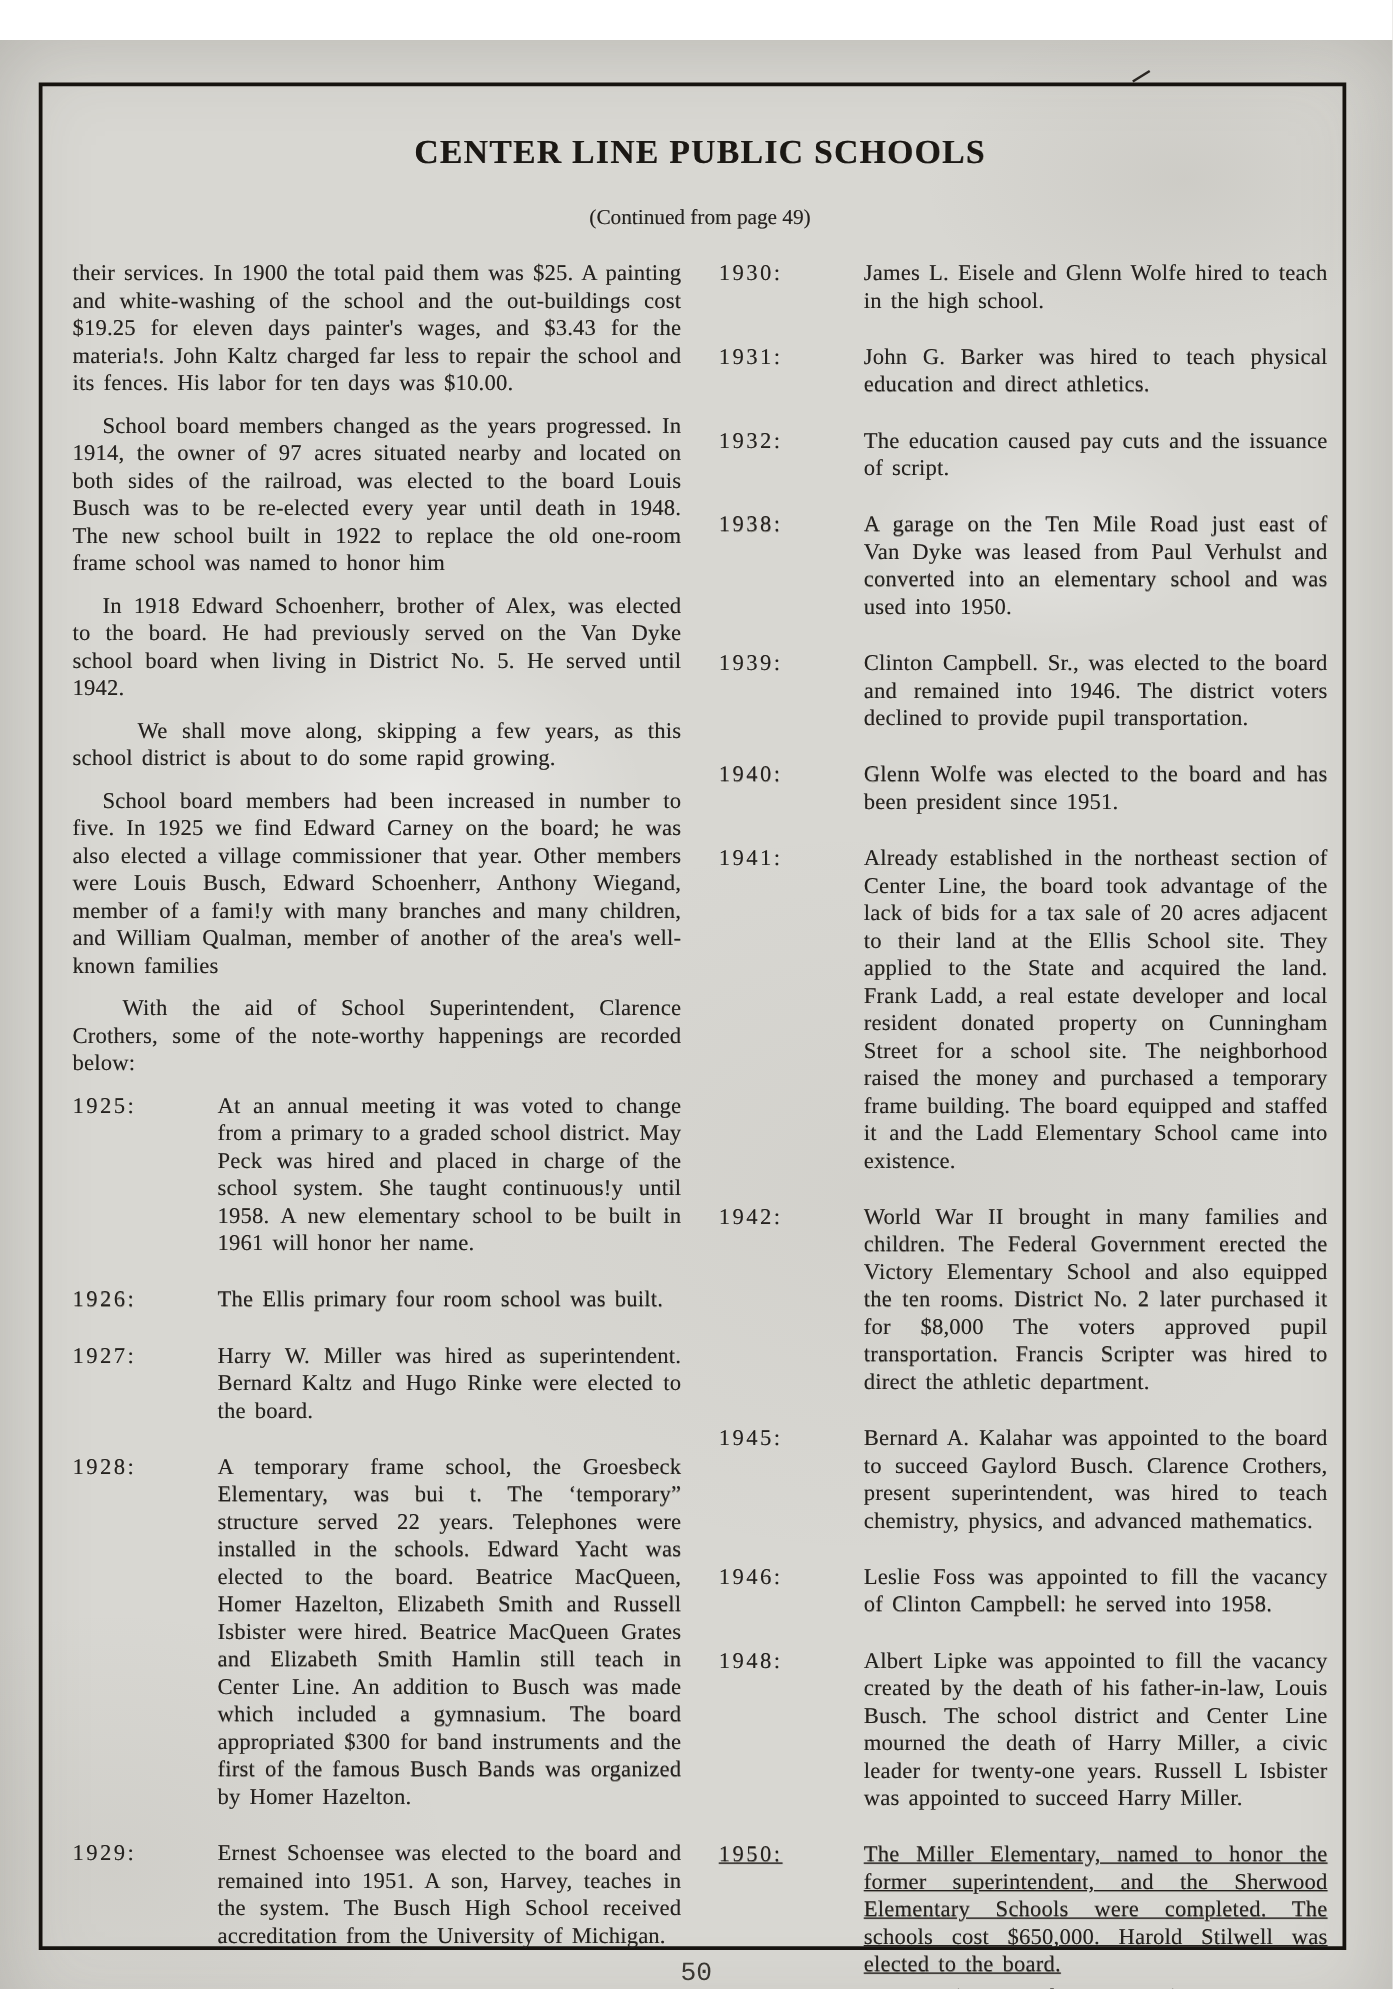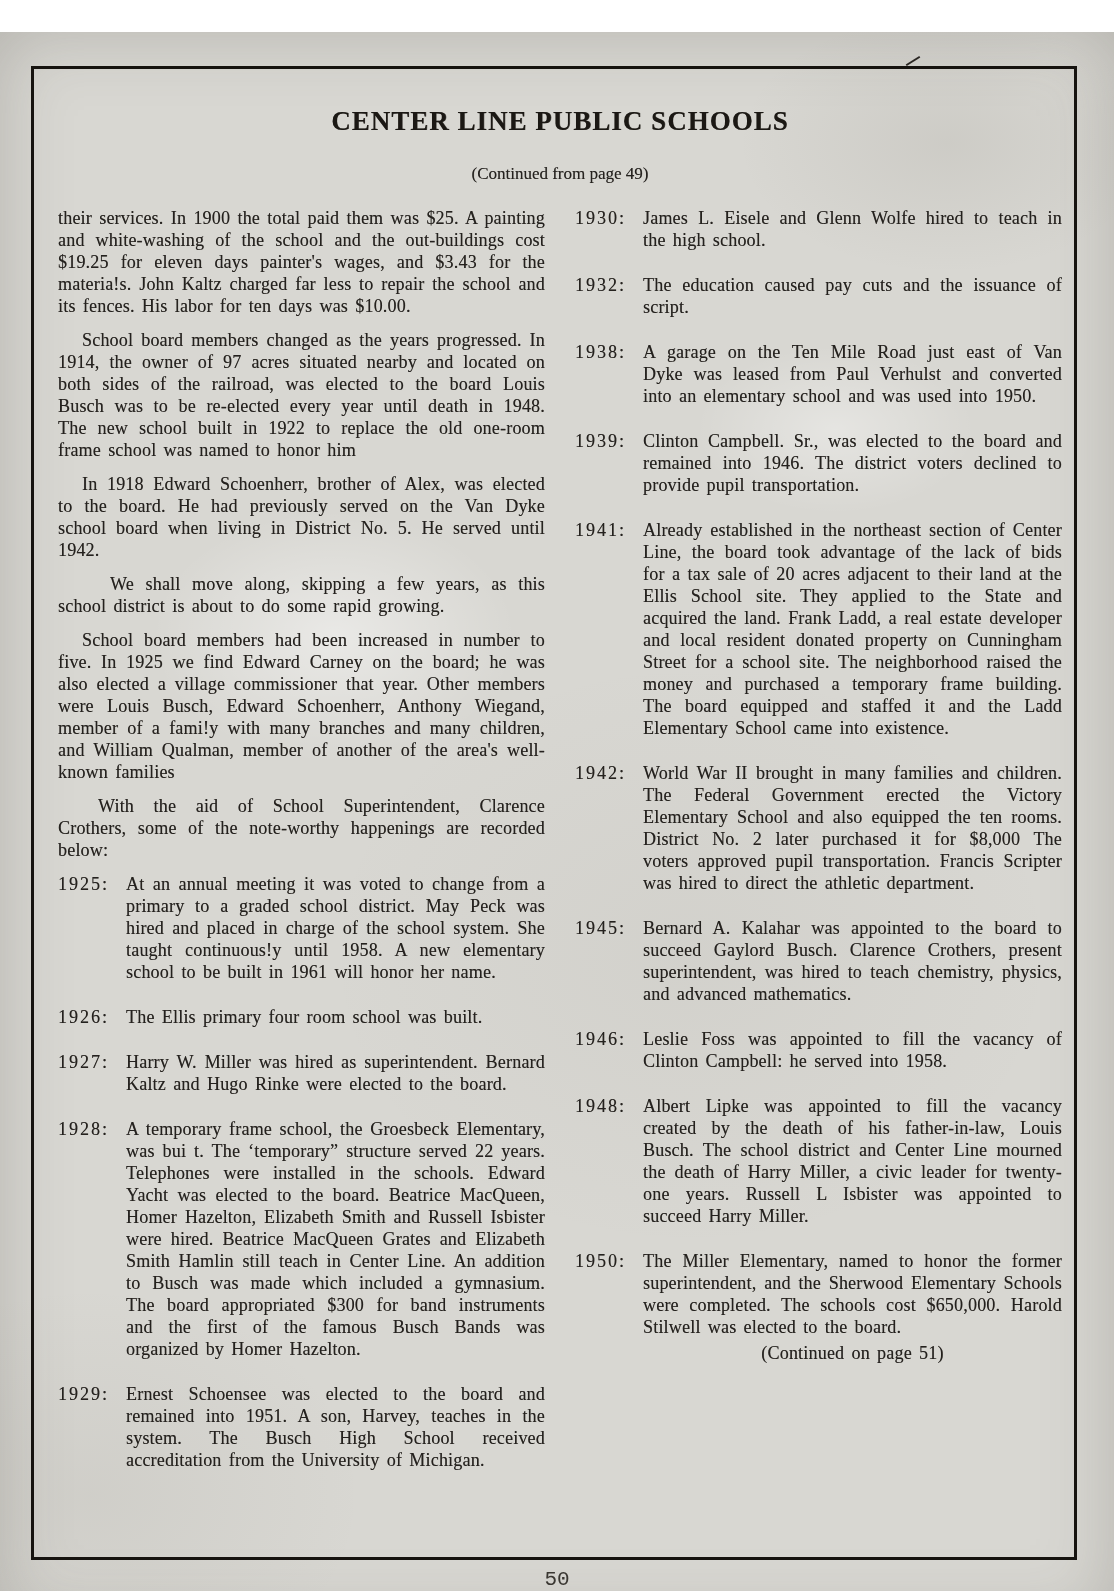--- a/index.html
+++ b/index.html
@@ -57,20 +57,21 @@
     text-align:justify;
     text-indent:24px;
   }
   p.para.no-indent{text-indent:0;}
   p.para.big-indent{text-indent:52px;}
   p.para.mid-indent{text-indent:40px;}
   .entries{margin-top:10px;}
   .entry{
     display:flex;
     margin:0 0 23px 0;
+    gap:48px;
   }
   .entry .year{
     flex:0 0 68px;
     letter-spacing:2px;
     white-space:nowrap;
   }
   .entry .etext{
     flex:1;min-width:0;
     text-align:justify;
   }
@@ -142,52 +143,60 @@
           </div>
         </div>
 
         <div class="col">
           <div class="entries" style="margin-top:0;">
             <div class="entry">
               <span class="year">1930:</span>
               <div class="etext">James L. Eisele and Glenn Wolfe hired to teach in the high school.</div>
             </div>
             <div class="entry">
+              <span class="year">1931:</span>
+              <div class="etext">John G. Barker was hired to teach physical education and direct athletics.</div>
+            </div>
+            <div class="entry">
               <span class="year">1932:</span>
               <div class="etext">The education caused pay cuts and the issuance of script.</div>
             </div>
             <div class="entry">
               <span class="year">1938:</span>
               <div class="etext">A garage on the Ten Mile Road just east of Van Dyke was leased from Paul Verhulst and converted into an elementary school and was used into 1950.</div>
             </div>
             <div class="entry">
               <span class="year">1939:</span>
               <div class="etext">Clinton Campbell. Sr., was elected to the board and remained into 1946.  The district voters declined to provide pupil transportation.</div>
             </div>
             <div class="entry">
+              <span class="year">1940:</span>
+              <div class="etext">Glenn Wolfe was elected to the board and has been president since 1951.</div>
+            </div>
+            <div class="entry">
               <span class="year">1941:</span>
               <div class="etext">Already established in the northeast section of Center Line, the board took advantage of the lack of bids for a tax sale of 20 acres adjacent to their land at the Ellis School site.  They applied to the State and acquired the land. Frank Ladd, a real estate developer and local resident donated property on Cunningham Street for a school site.  The neighborhood raised the money and purchased a temporary frame building. The board equipped and staffed it and the Ladd Elementary School came into existence.</div>
             </div>
             <div class="entry">
               <span class="year">1942:</span>
               <div class="etext">World War II brought in many families and children.  The Federal Government erected the Victory Elementary School and also equipped the ten rooms. District No. 2 later purchased it for $8,000  The voters approved pupil transportation.  Francis Scripter was hired to direct the athletic department.</div>
             </div>
             <div class="entry">
               <span class="year">1945:</span>
               <div class="etext">Bernard A. Kalahar was appointed to the board to succeed Gaylord Busch.  Clarence Crothers, present superintendent, was hired to teach chemistry, physics, and advanced mathematics.</div>
             </div>
             <div class="entry">
               <span class="year">1946:</span>
               <div class="etext">Leslie Foss was appointed to fill the vacancy of Clinton Campbell: he served into 1958.</div>
             </div>
             <div class="entry">
               <span class="year">1948:</span>
               <div class="etext">Albert Lipke was appointed to fill the vacancy created by the death of his father-in-law, Louis Busch.  The school district and Center Line mourned the death of Harry Miller, a civic leader for twenty-one years. Russell L Isbister was appointed to succeed Harry Miller.</div>
             </div>
-            <div class="entry" style="margin-bottom:0;">
+            <div class="entry" style="margin-bottom:0;text-decoration:underline;">
               <span class="year">1950:</span>
               <div class="etext">The Miller Elementary, named to honor the former superintendent, and the Sherwood Elementary Schools were completed.  The schools cost $650,000. Harold Stilwell was elected to the board.</div>
             </div>
           </div>
           <div class="continued-on">(Continued  on  page  51)</div>
         </div>
 
       </div>
     </div>
   </div>

